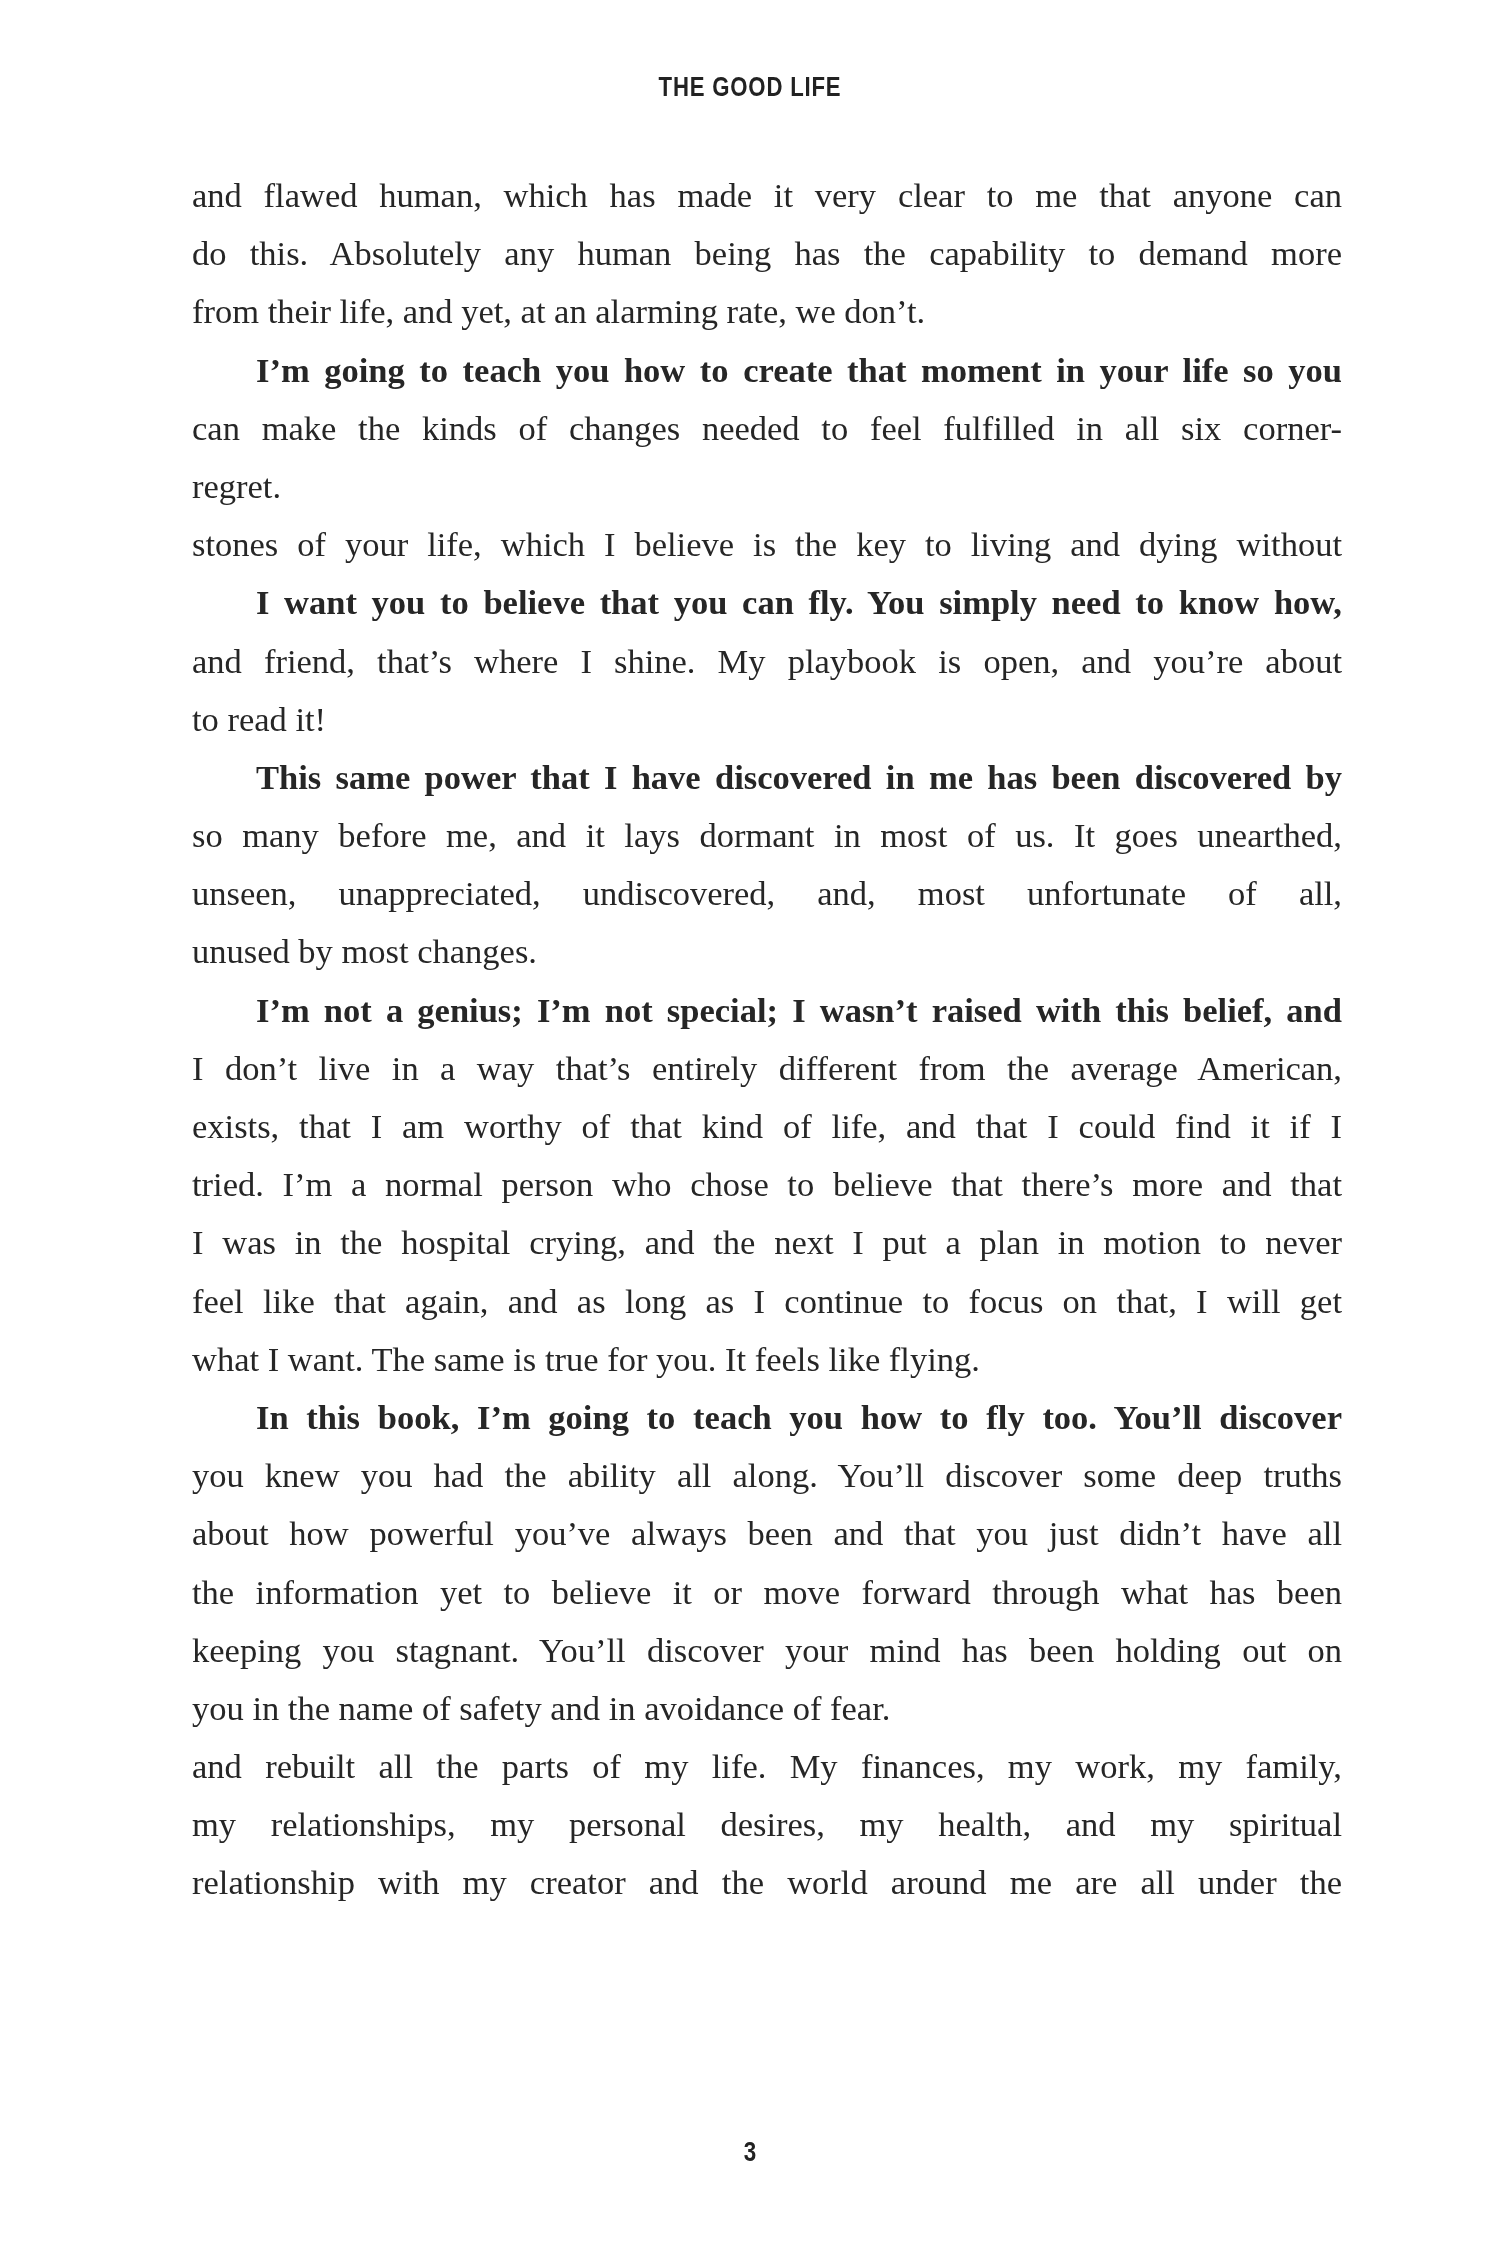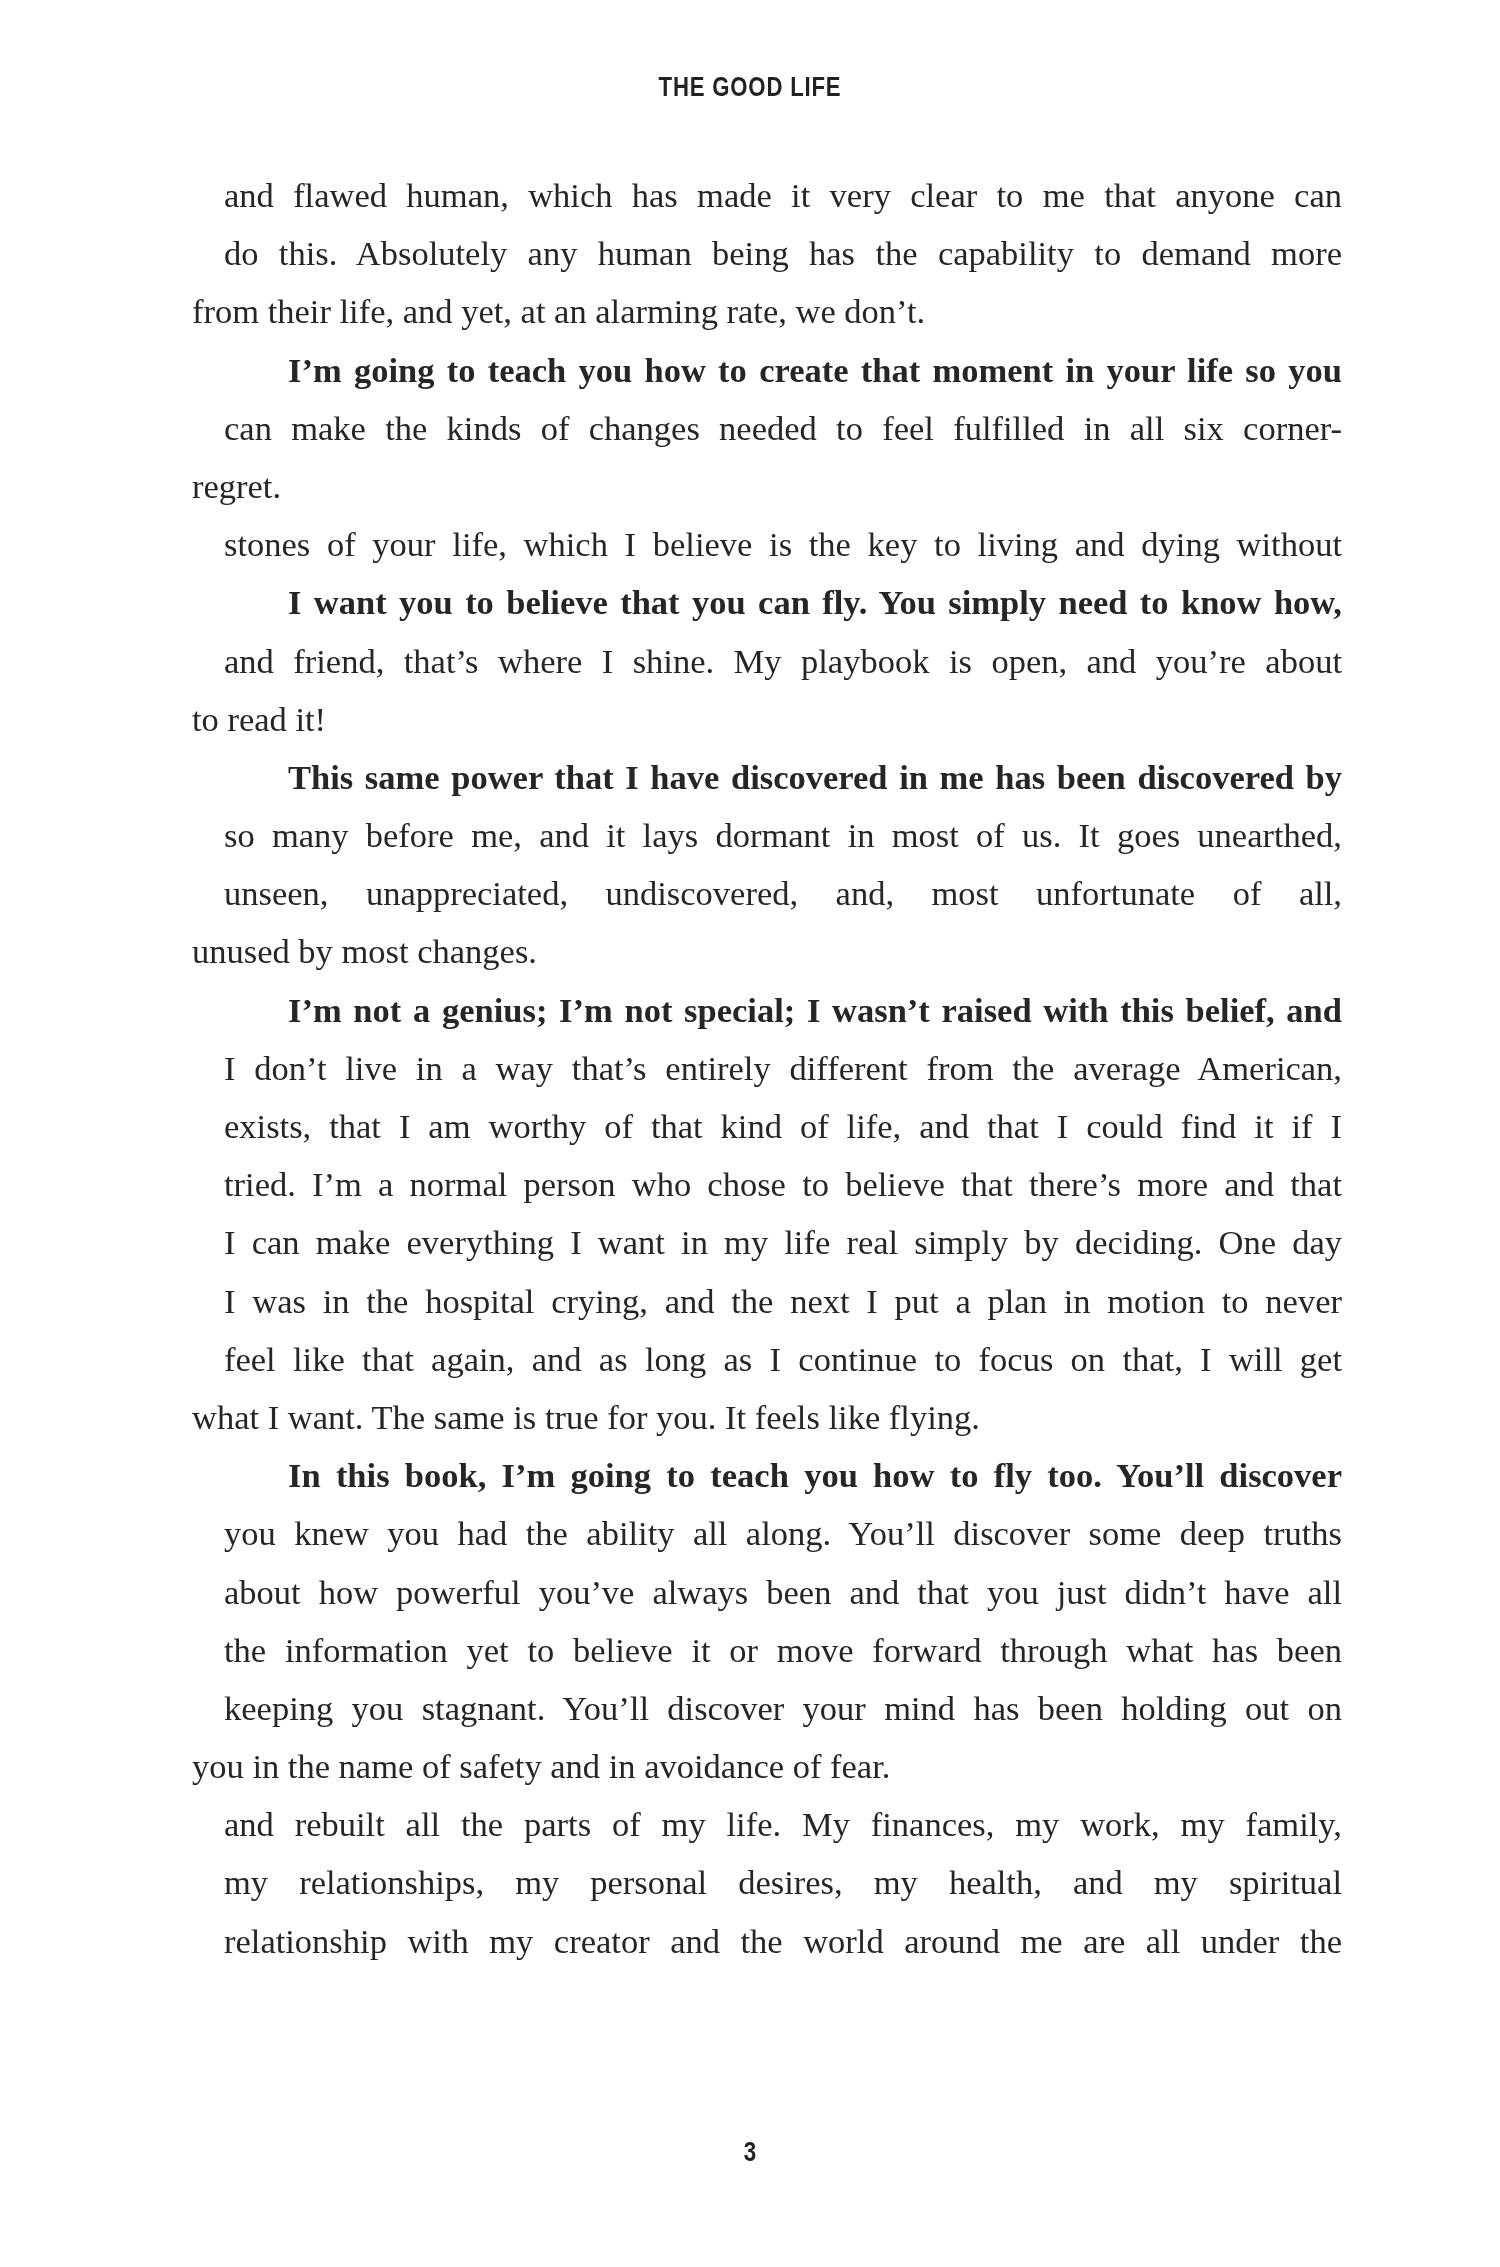--- a/index.html
+++ b/index.html
@@ -12,21 +12,21 @@
     font-family: "Liberation Sans Narrow", "Liberation Sans", sans-serif;
     font-size: 27px; font-weight: bold; letter-spacing: 1px; color: #222;
     transform: scaleX(0.82);
   }
   .body {
     position: absolute; top: 166px; left: 192px; width: 1150px;
     font-family: "Liberation Serif", "DejaVu Serif", serif;
     font-size: 34.5px; line-height: 58.2px; color: #262626;
   }
   .line { white-space: nowrap; height: 58.2px; }
-  .just { text-align: justify; text-align-last: justify; margin-left: 32px; }
+  .just { text-align: justify; text-align-last: justify; }
   .indent { padding-left: 64px; font-weight: bold; }
   .pagenum {
     position: absolute; top: 2136px; left: 0; width: 1500px; text-align: center;
     font-family: "Liberation Sans", sans-serif; font-size: 28px; font-weight: bold; color: #222;
     transform: scaleX(0.8);
   }
 </style>
 </head>
 <body>
 
@@ -44,21 +44,20 @@
     <div class="line just">and friend, that’s where I shine. My playbook is open, and you’re about</div>
     <div class="line">to read it!</div>
     <div class="line just indent">This same power that I have discovered in me has been discovered by</div>
     <div class="line just">so many before me, and it lays dormant in most of us. It goes unearthed,</div>
     <div class="line just">unseen, unappreciated, undiscovered, and, most unfortunate of all,</div>
     <div class="line">unused by most changes.</div>
     <div class="line just indent">I’m not a genius; I’m not special; I wasn’t raised with this belief, and</div>
     <div class="line just">I don’t live in a way that’s entirely different from the average American,</div>
     <div class="line just">exists, that I am worthy of that kind of life, and that I could find it if I</div>
     <div class="line just">tried. I’m a normal person who chose to believe that there’s more and that</div>
-    <div class="line just">I can make everything I want in my life real simply by deciding. One day</div>
     <div class="line just">I was in the hospital crying, and the next I put a plan in motion to never</div>
     <div class="line just">feel like that again, and as long as I continue to focus on that, I will get</div>
     <div class="line">what I want. The same is true for you. It feels like flying.</div>
     <div class="line just indent">In this book, I’m going to teach you how to fly too. You’ll discover</div>
     <div class="line just">you knew you had the ability all along. You’ll discover some deep truths</div>
     <div class="line just">about how powerful you’ve always been and that you just didn’t have all</div>
     <div class="line just">the information yet to believe it or move forward through what has been</div>
     <div class="line just">keeping you stagnant. You’ll discover your mind has been holding out on</div>
     <div class="line">you in the name of safety and in avoidance of fear.</div>
     <div class="line just">and rebuilt all the parts of my life. My finances, my work, my family,</div>

